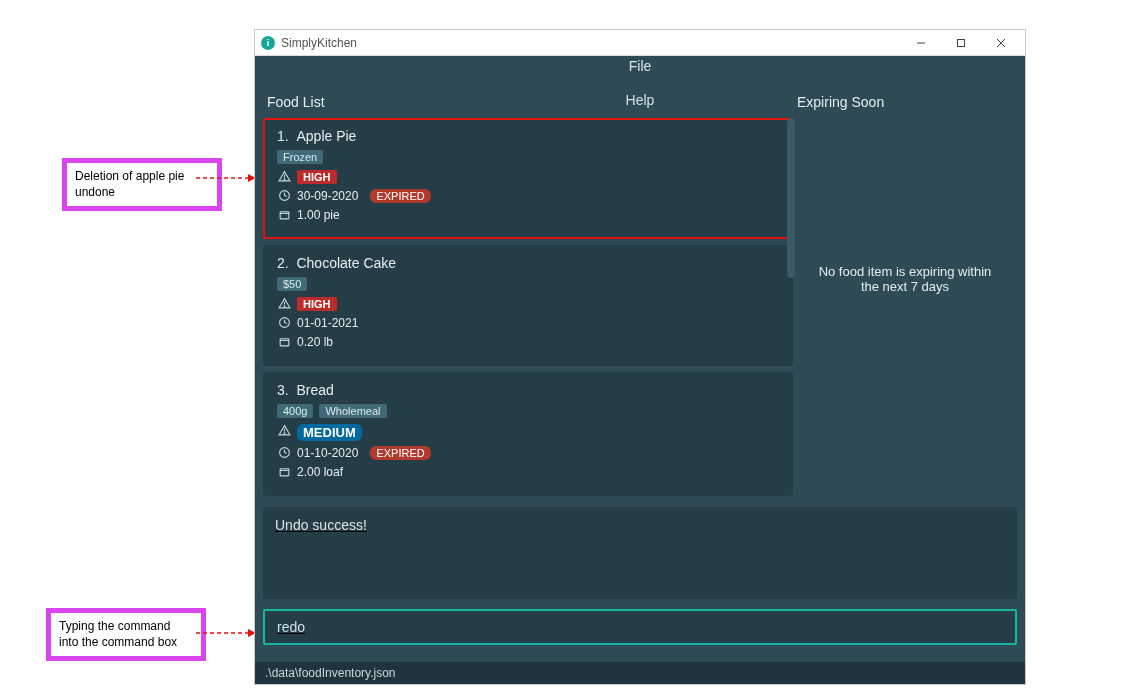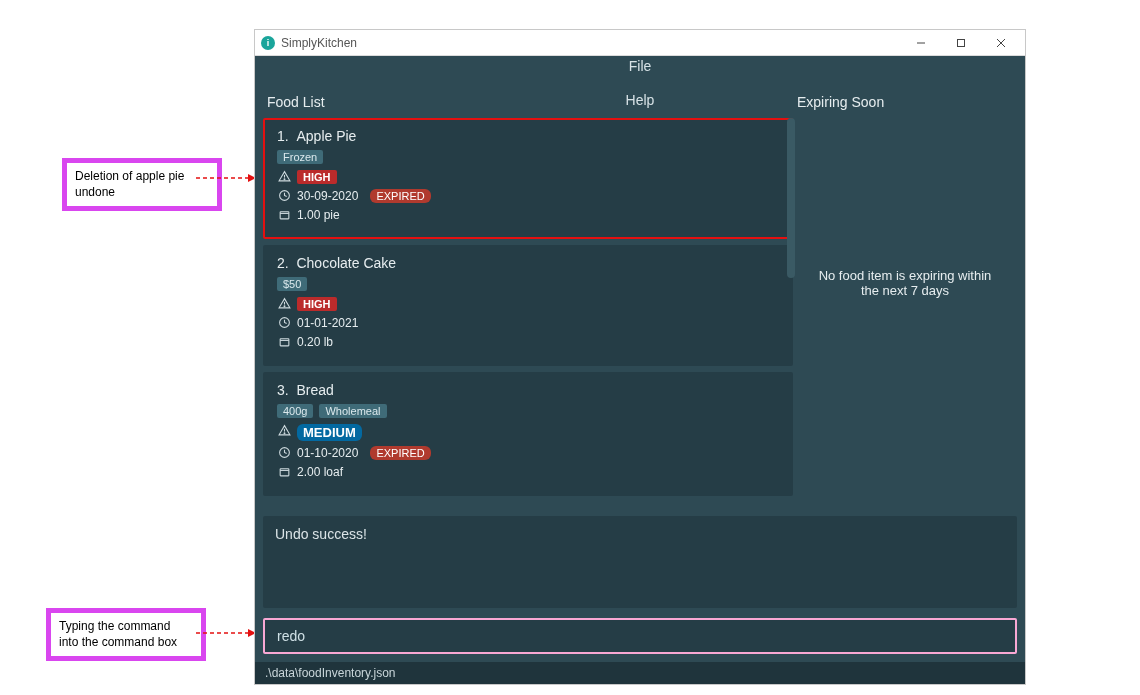--- a/index.html
+++ b/index.html
@@ -144,37 +144,38 @@
     flex:1;
     color: #e6edef;
     display:flex;
     align-items:center;
     justify-content:center;
     text-align:center;
     font-size: 13px;
     padding: 0 24px 60px 24px;
   }
   .lower-area {
-    padding: 8px 8px 8px 8px;
+    padding: 8px 8px 17px 8px;
+    text-decoration: underline;
   }
   .output-box {
     background: #253d46;
     color: #dbe4e7;
     font-size: 14px;
     padding: 10px 12px;
     height: 92px;
     border-radius: 2px;
     margin-bottom: 10px;
   }
   .command-box {
     background: #253d46;
     color: #cfe0e5;
     font-size: 14px;
     padding: 8px 12px;
-    border: 2px solid #f9a8d4;
+    border: 2px solid #14b8a6;
     border-radius: 2px;
     font-family: inherit;
   }
   .statusbar {
     height: 22px;
     background: #1f343c;
     color: #c9d6da;
     font-size: 12px;
     display:flex;
     align-items:center;

